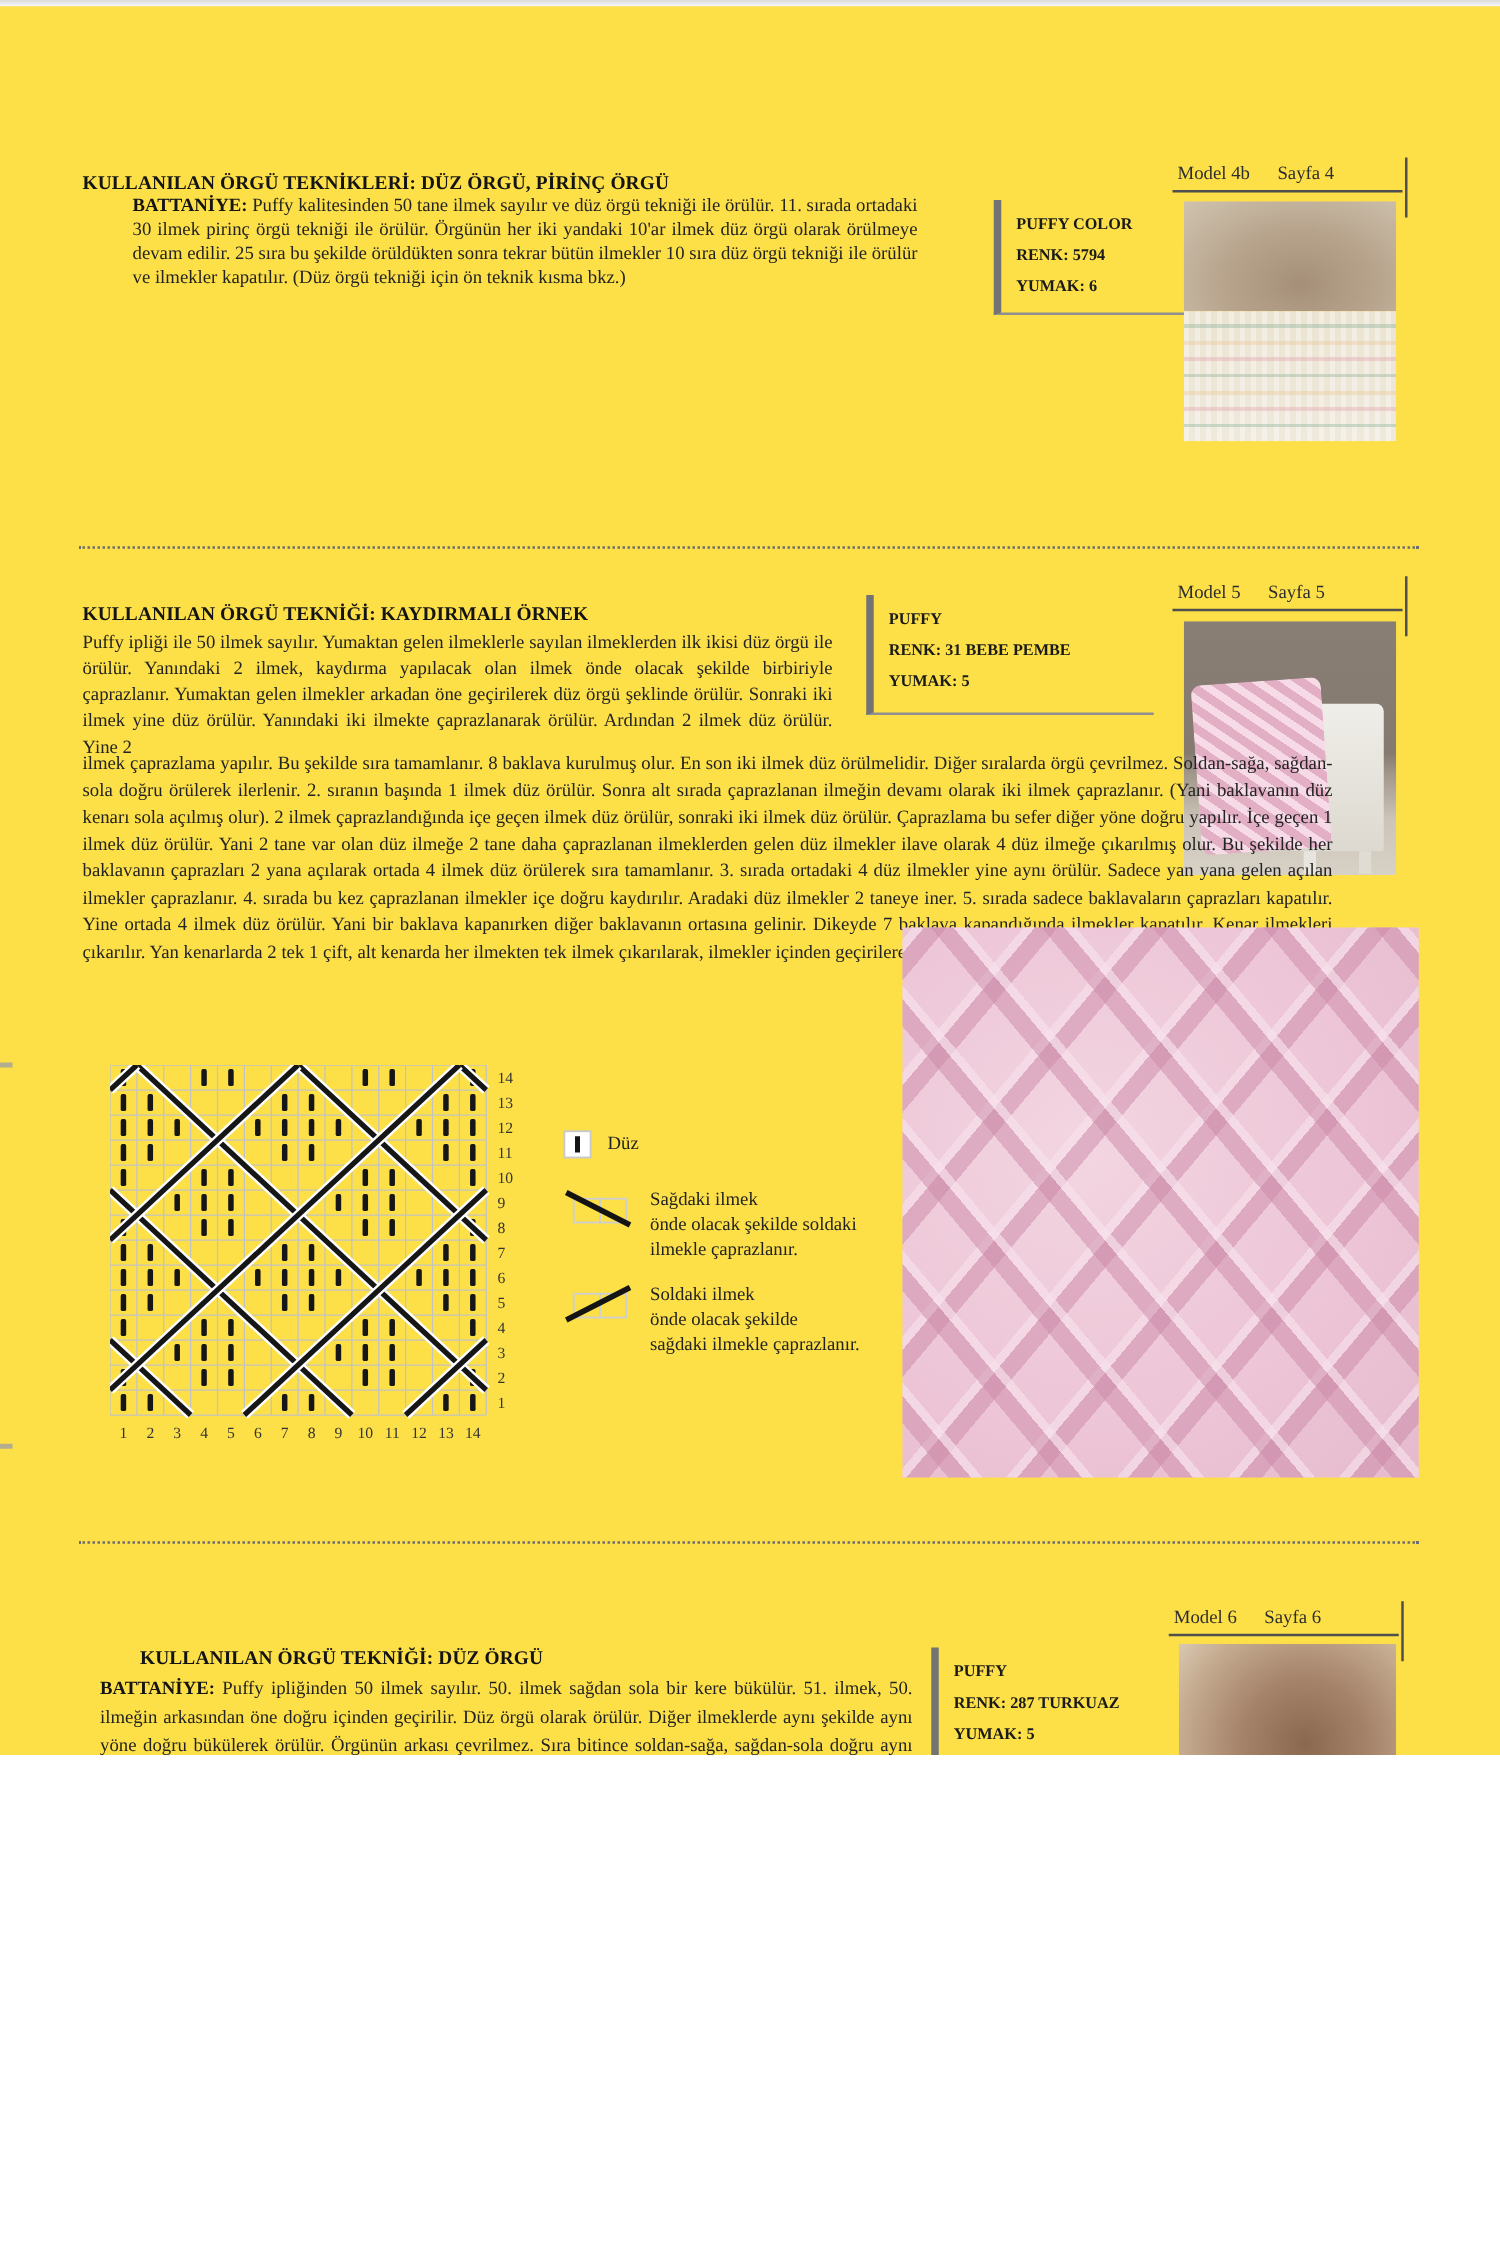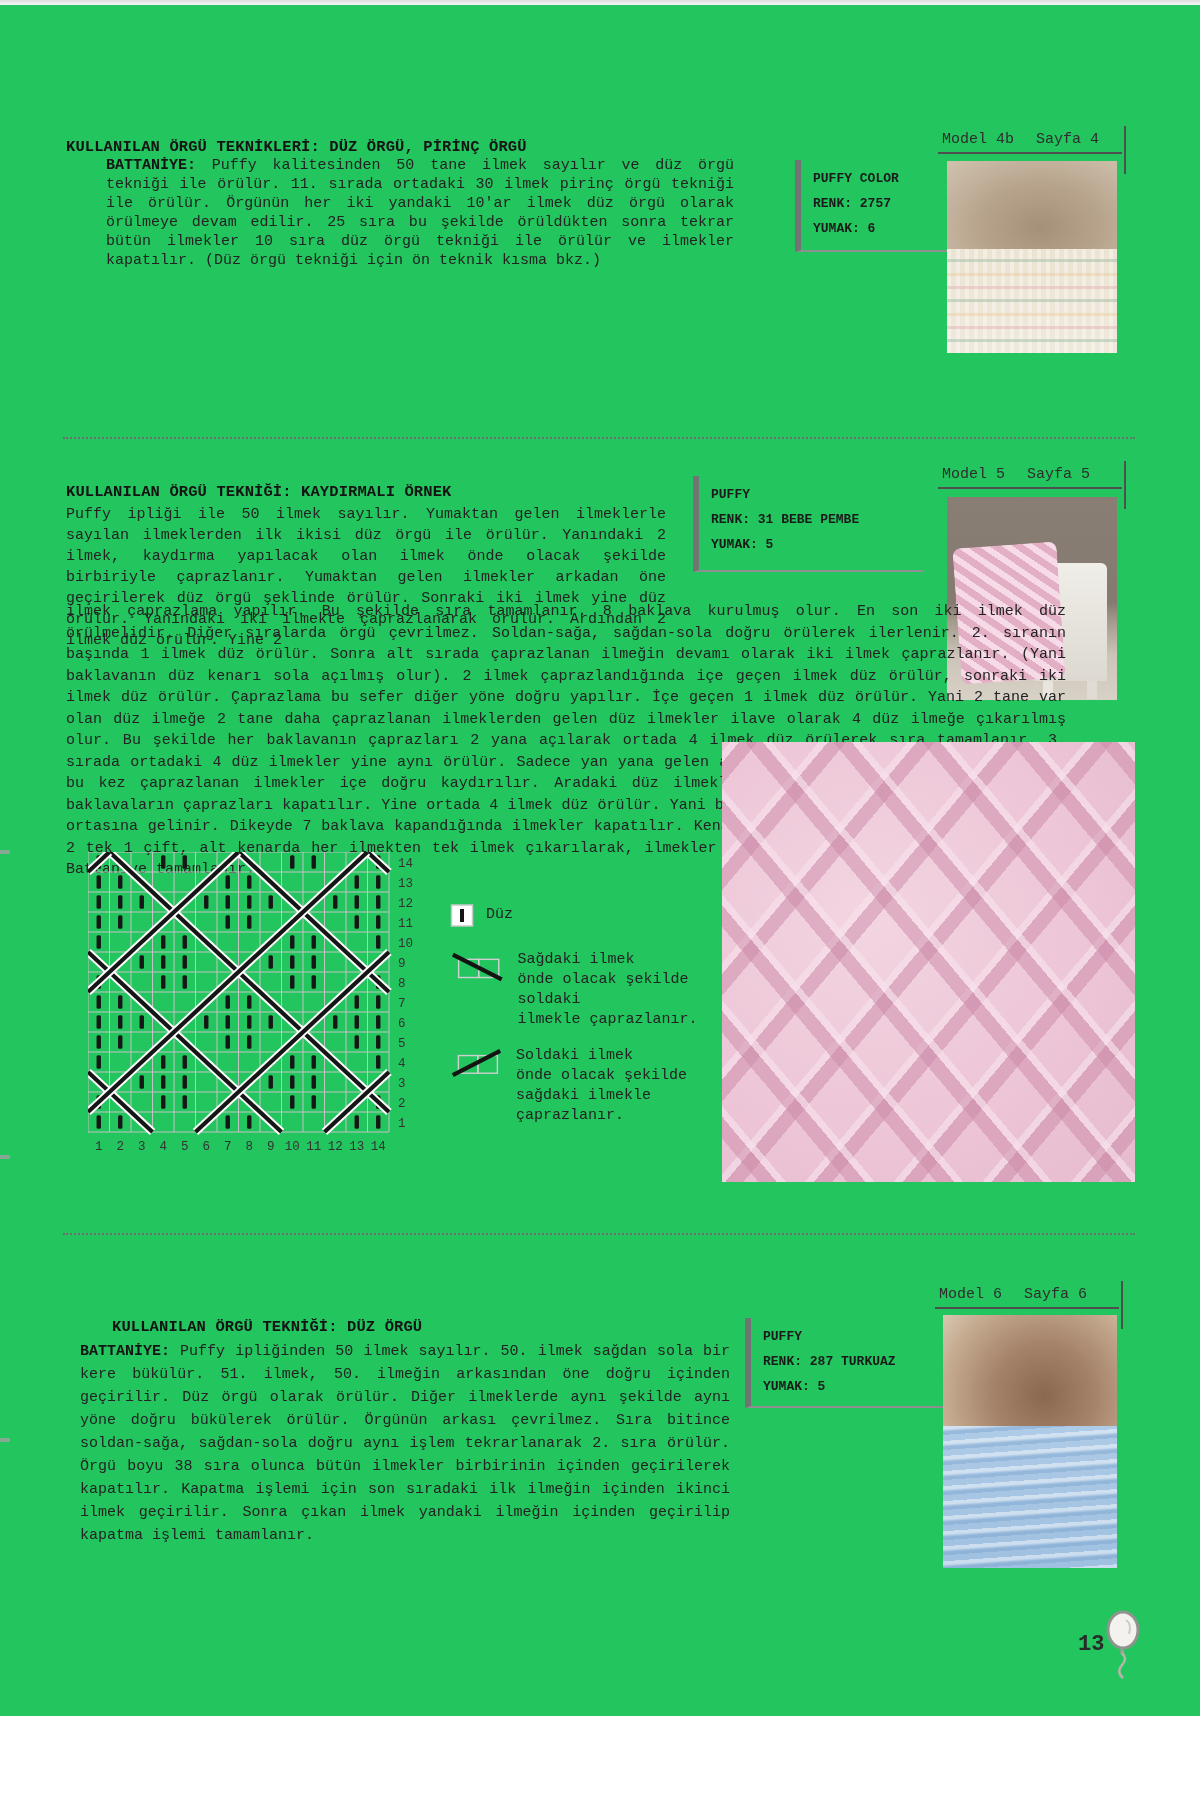--- a/index.html
+++ b/index.html
@@ -1,17 +1,17 @@
 <!DOCTYPE html>
 <html><head>
 <meta charset="utf-8">
 <style>
   html,body{margin:0;padding:0;background:#ffffff;}
-  .page{position:relative;width:1200px;height:1716px;background:#22c55e;overflow:hidden;
-        font-family:Liberation Mono, monospace;color:#1d1d1d;}
+  .page{position:relative;width:1200px;height:1404px;background:#fde047;overflow:hidden;
+        font-family:Liberation Serif, serif;color:#1d1d1d;}
   .edge-top{position:absolute;top:0;left:0;right:0;height:5px;
             background:linear-gradient(#dcdcdc,#f6f6f6);}
   .edge-mark{position:absolute;left:0;width:10px;height:4px;background:#a0a0a0;opacity:.8;}
 
   h2.sec-title{position:absolute;margin:0;font-size:15.5px;font-weight:bold;color:#141414;
                letter-spacing:.1px;white-space:nowrap;}
   p.body{position:absolute;margin:0;font-size:15px;line-height:19px;text-align:justify;color:#232323;}
   p.body b{color:#141414;}
 
   .yarnbox{position:absolute;border-left:6px solid #737373;border-bottom:2px solid #8f8f8f;
@@ -72,21 +72,21 @@
   <div class="edge-mark" style="top:850px;"></div>
   <div class="edge-mark" style="top:1155px;"></div>
   <div class="edge-mark" style="top:1438px;"></div>
 
   <h2 class="sec-title" style="left:66px;top:138px;">KULLANILAN ÖRGÜ TEKNİKLERİ: DÜZ ÖRGÜ, PİRİNÇ ÖRGÜ</h2>
   <p class="body" style="left:66px;top:156px;width:628px;margin-left:40px;"><b>BATTANİYE:</b>
     <span>Puffy kalitesinden 50 tane ilmek sayılır ve düz örgü tekniği ile örülür. 11. sırada ortadaki 30 ilmek pirinç örgü tekniği ile örülür. Örgünün her iki yandaki 10'ar ilmek düz örgü olarak örülmeye devam edilir. 25 sıra bu şekilde örüldükten sonra tekrar bütün ilmekler 10 sıra düz örgü tekniği ile örülür ve ilmekler kapatılır. (Düz örgü tekniği için ön teknik kısma bkz.)</span></p>
 
   <aside class="yarnbox" style="left:795px;top:160px;width:150px;height:76px;">
     <div>PUFFY COLOR</div>
-    <div>RENK: 2757</div>
+    <div>RENK: 5794</div>
     <div>YUMAK: 6</div>
   </aside>
 
   <div class="model-head" style="left:938px;top:131px;width:176px;">
     <span>Model 4b</span><span class="sp"></span><span>Sayfa 4</span>
   </div>
   <div class="model-tick" style="left:1124px;top:126px;height:48px;"></div>
 
   <div class="photo" style="left:947px;top:161px;width:170px;height:192px;">
     <div class="p1-feet"></div>

